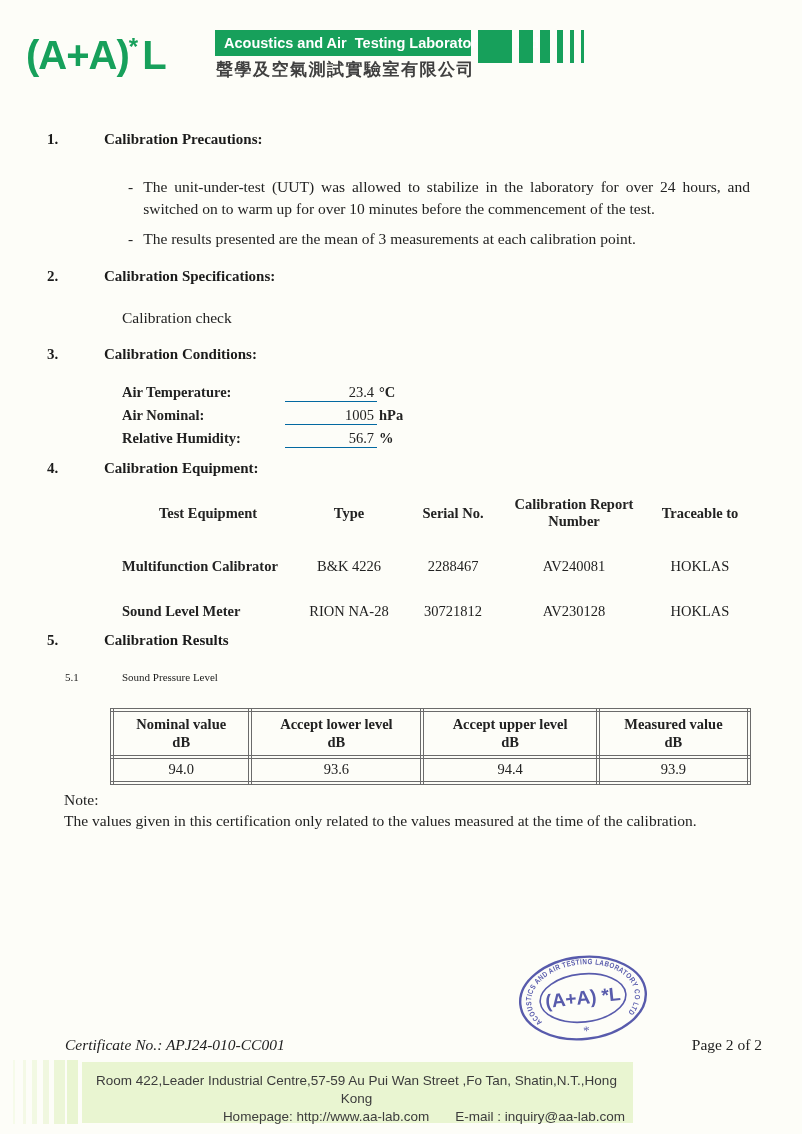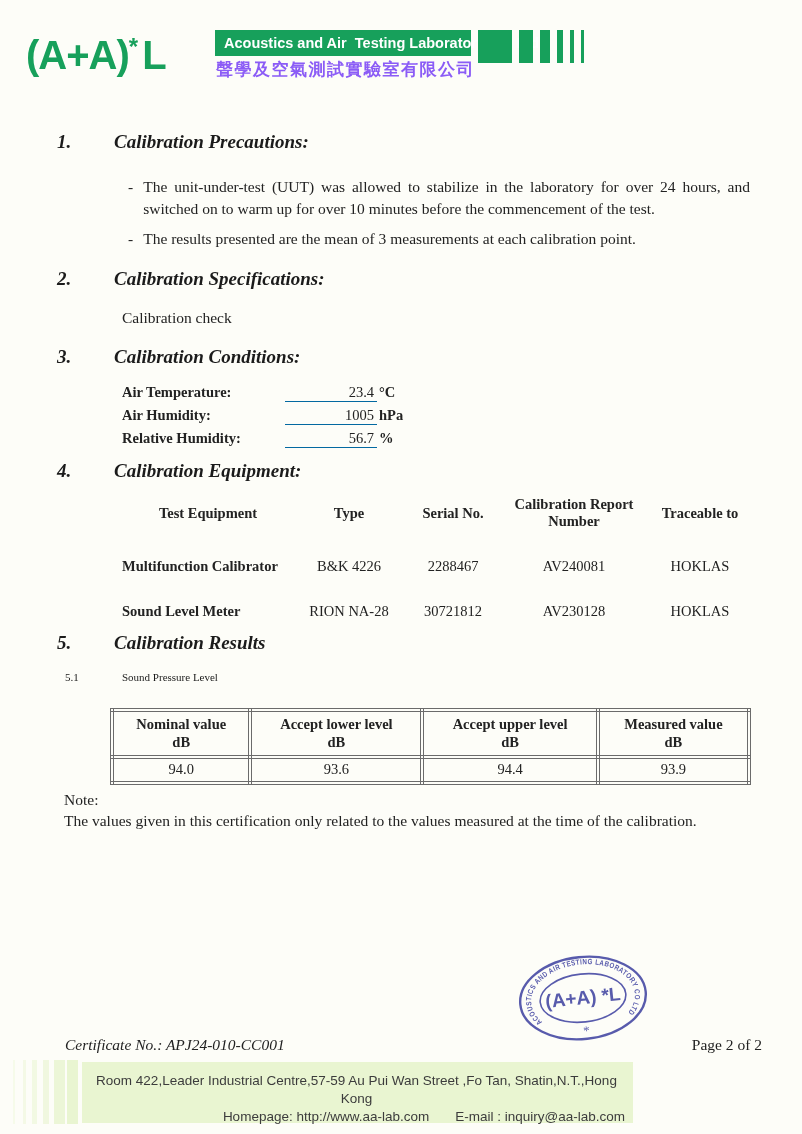--- a/index.html
+++ b/index.html
@@ -13,35 +13,35 @@
   
   .logo { position:absolute; left:26px; top:24px; color:#17a05b;
     font-family:"Liberation Sans", sans-serif; font-weight:bold; font-size:40px;
     letter-spacing:-1px; line-height:46px; white-space:nowrap; }
   .logo sup { font-size:24px; vertical-align:14px; letter-spacing:0; }
   .logo .logo-l { margin-left:4px; letter-spacing:0; }
   .banner { position:absolute; left:215px; top:30px; width:256px; height:26px;
     background:#17a05b; color:#fff; font-family:"Liberation Sans", sans-serif;
     font-weight:bold; font-size:14.5px; line-height:26px; padding-left:9px;
     white-space:pre; }
-  .cjk { position:absolute; left:216px; top:58px; color:#8b5cf6;
+  .cjk { position:absolute; left:216px; top:58px; color:#404040;
     font-family:"DejaVu Sans", sans-serif; font-weight:bold; font-size:17px;
     letter-spacing:1.5px; white-space:nowrap; }
   .hbars { position:absolute; left:478px; top:30px; display:flex; gap:7px; height:33px; }
   .hbars span { background:#17a05b; height:33px; display:block; }
   .hbars span:nth-child(1){ width:34px; }
   .hbars span:nth-child(2){ width:14px; }
   .hbars span:nth-child(3){ width:10px; }
   .hbars span:nth-child(4){ width:6px; }
   .hbars span:nth-child(5){ width:4px; }
   .hbars span:nth-child(6){ width:3px; }
 
   
-  .sec { position:absolute; left:57px; font-style:italic; font-weight:bold;
-    font-size:19px; color:#1b1b1b; white-space:nowrap; }
+  .sec { position:absolute; left:47px; font-weight:bold;
+    font-size:15px; color:#1b1b1b; white-space:nowrap; }
   .sec .num { display:inline-block; width:57px; }
   .sub { position:absolute; left:65px; font-size:11px; color:#1b1b1b; white-space:nowrap; }
   .sub .num { display:inline-block; width:57px; }
 
   
   .bullet { position:absolute; left:128px; width:622px; display:flex; gap:10px;
     font-size:15.5px; line-height:22px; }
   .bullet p { flex:1; text-align:justify; }
   .plain { position:absolute; left:122px; font-size:15.5px; }
 
@@ -141,21 +141,21 @@
   <div class="sec" style="top:346px">
     <span class="num">3.</span><span>Calibration Conditions:</span>
   </div>
   <div class="conds">
     <div class="cond-row">
       <span class="cond-label">Air Temperature:</span>
       <span class="cond-line">23.4</span>
       <span class="cond-unit">°C</span>
     </div>
     <div class="cond-row">
-      <span class="cond-label">Air Humidity:</span>
+      <span class="cond-label">Air Nominal:</span>
       <span class="cond-line">1005</span>
       <span class="cond-unit">hPa</span>
     </div>
     <div class="cond-row">
       <span class="cond-label">Relative Humidity:</span>
       <span class="cond-line">56.7</span>
       <span class="cond-unit">%</span>
     </div>
   </div>
 

